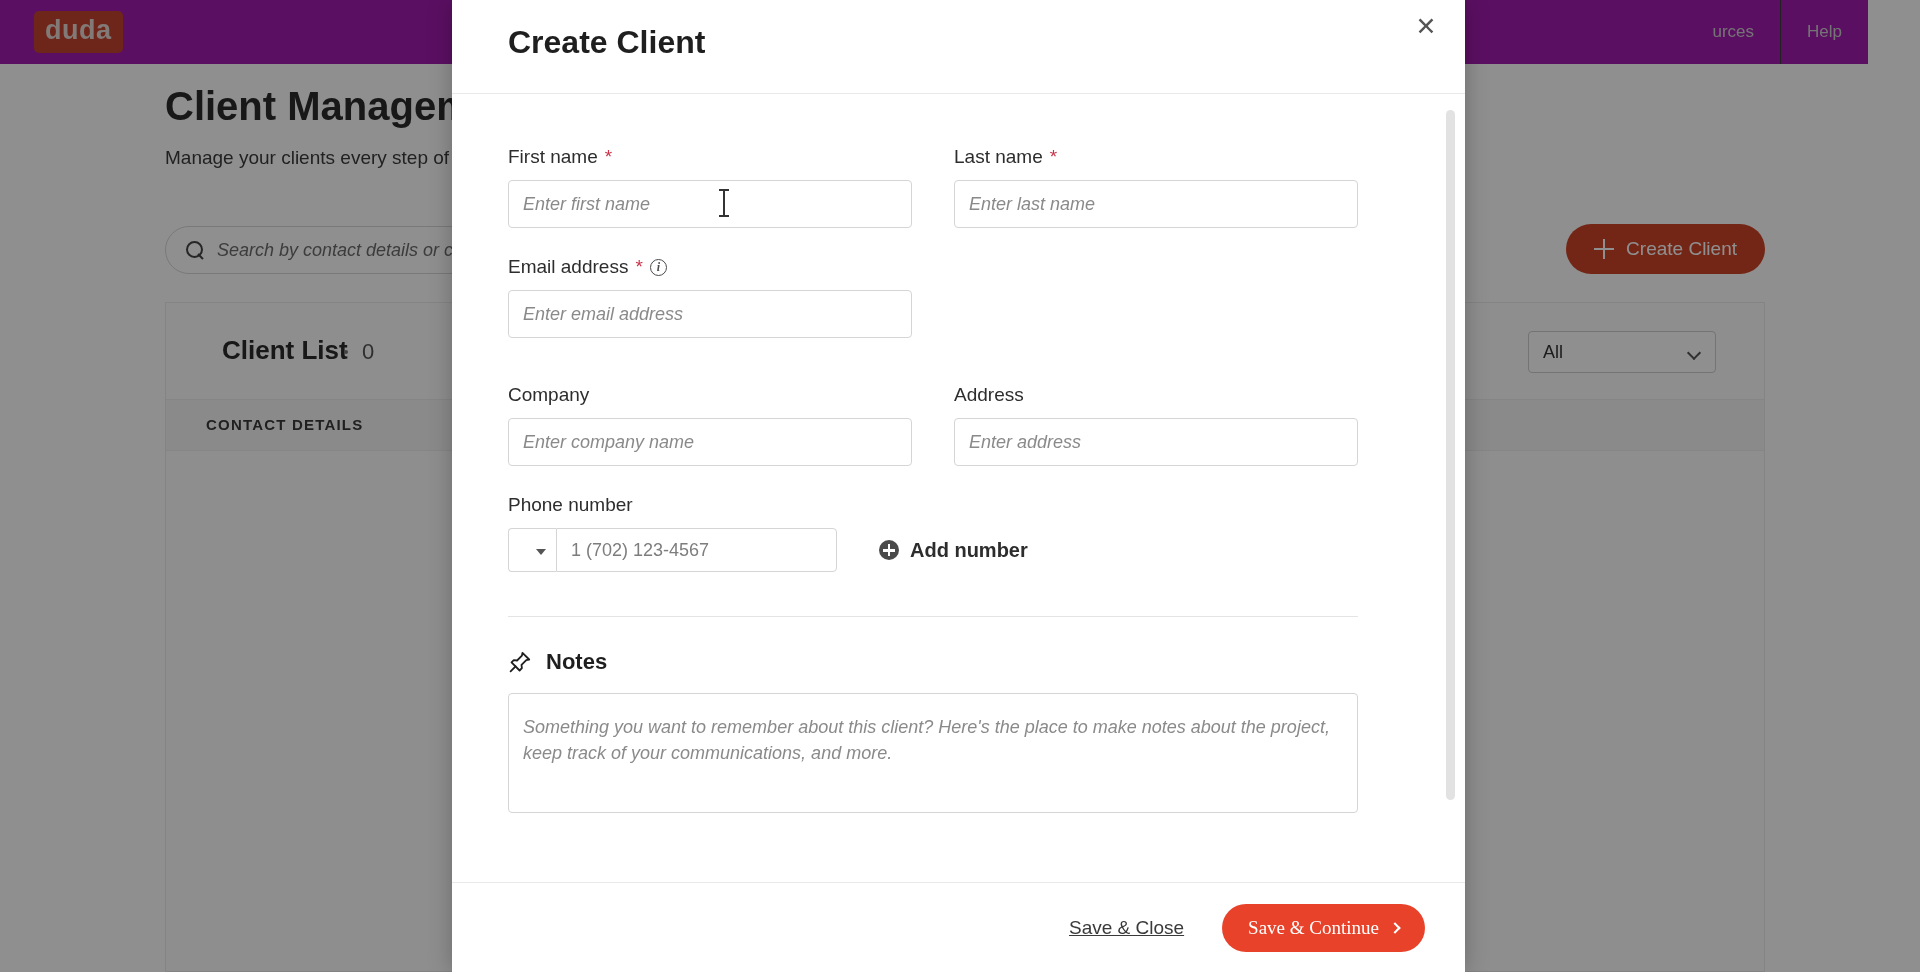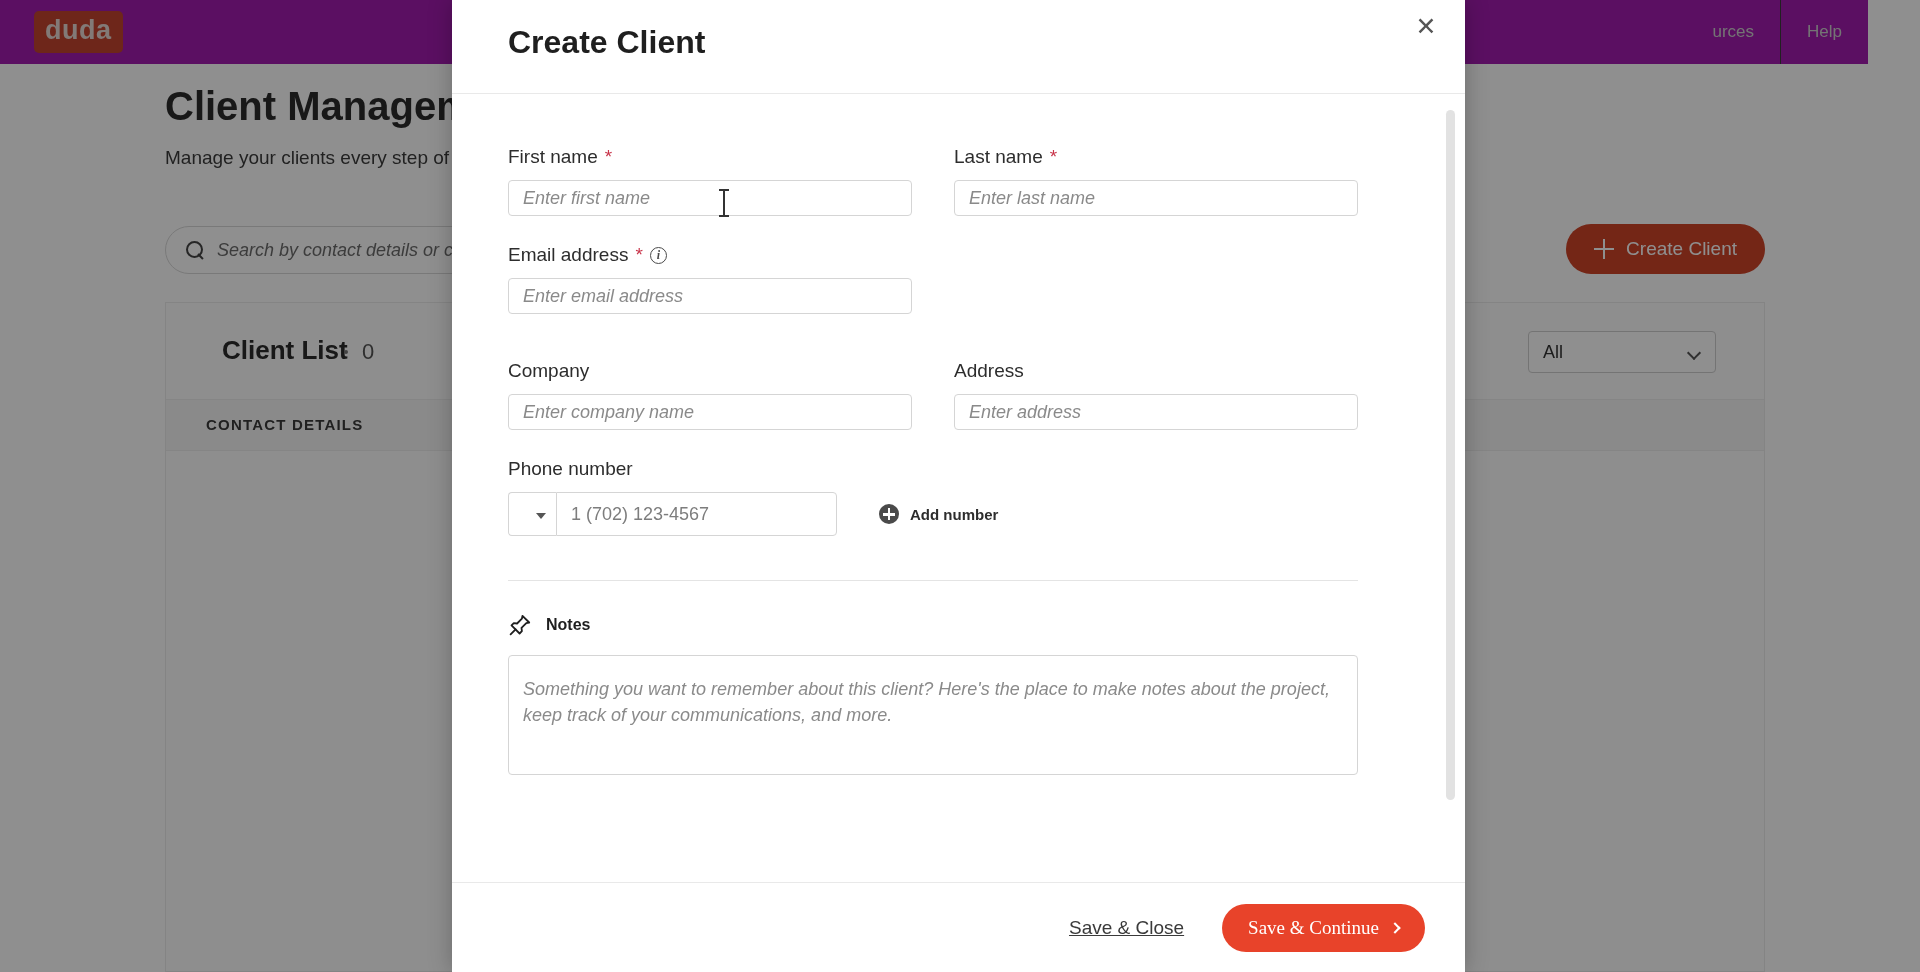--- a/index.html
+++ b/index.html
@@ -208,21 +208,21 @@
     grid-template-columns: 404px 42px 404px;
     row-gap: 0;
   }
   .field { margin-bottom: 28px; }
   .field-label {
     font-size: 19px; color: #2d2d2d; margin-bottom: 12px;
     display: flex; align-items: center; gap: 7px;
   }
   .req-star { color: #c8344a; font-size: 19px; }
   .field-input {
-    width: 100%; height: 36px;
+    width: 100%; height: 48px;
     border: 1px solid #d5d5d5; border-radius: 4px;
     background: #fff;
     font-size: 18px; color: #8a8a8a; font-style: italic;
     padding: 0 14px;
     display: flex; align-items: center;
     position: relative;
   }
   .text-caret {
     position: absolute; left: 214px; top: 8px;
     width: 2px; height: 28px; background: #333;
@@ -252,21 +252,21 @@
   .phone-input {
     width: 281px; height: 44px;
     border: 1px solid #d5d5d5; border-radius: 0 4px 4px 0;
     background: #fff;
     font-size: 18px; color: #7d7d7d;
     padding: 0 14px; display: flex; align-items: center;
   }
   .add-number {
     margin-left: 42px;
     display: flex; align-items: center; gap: 11px;
-    font-size: 15px; color: #2d2d2d; font-weight: bold;
+    font-size: 20px; color: #2d2d2d; font-weight: bold;
     white-space: nowrap;
   }
   .plus-circle {
     width: 20px; height: 20px; border-radius: 50%;
     background: #4a4a4a; position: relative; flex: none;
   }
   .plus-circle::before, .plus-circle::after {
     content: ""; position: absolute; background: #fff;
   }
   .plus-circle::before { left: 4px; top: 9px; width: 12px; height: 2.5px; }
@@ -274,21 +274,21 @@
 
   .divider {
     margin-top: 44px;
     width: 850px; height: 1px; background: #e4e4e4;
   }
   .notes-header {
     display: flex; align-items: center; gap: 14px;
     margin-top: 32px; margin-bottom: 18px;
   }
   .pin-icon { width: 24px; height: 24px; flex: none; }
-  .notes-title { font-size: 16px; font-weight: bold; color: #1f1f1f; }
+  .notes-title { font-size: 22px; font-weight: bold; color: #1f1f1f; }
   .notes-textarea {
     width: 850px; height: 120px;
     border: 1px solid #d5d5d5; border-radius: 4px;
     background: #fff;
     font-size: 18px; color: #8a8a8a; font-style: italic;
     line-height: 1.45;
     padding: 20px 14px;
     overflow: hidden;
   }
 

